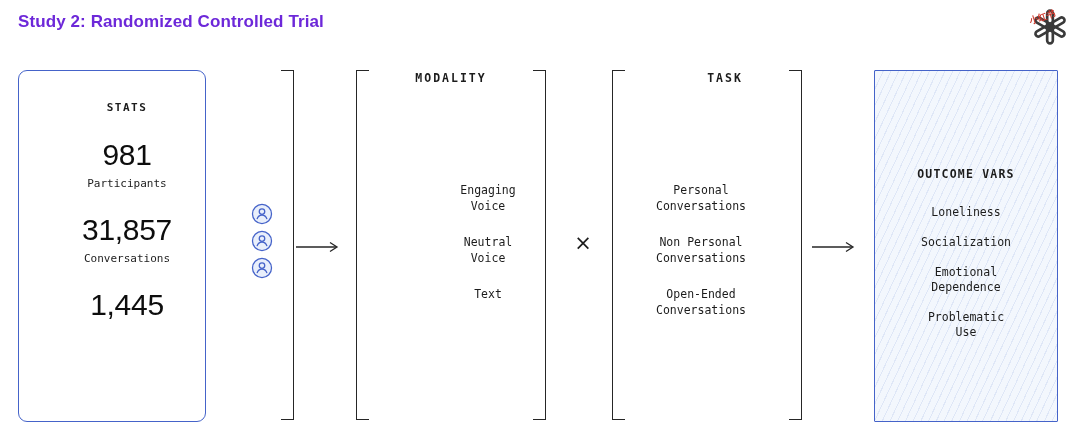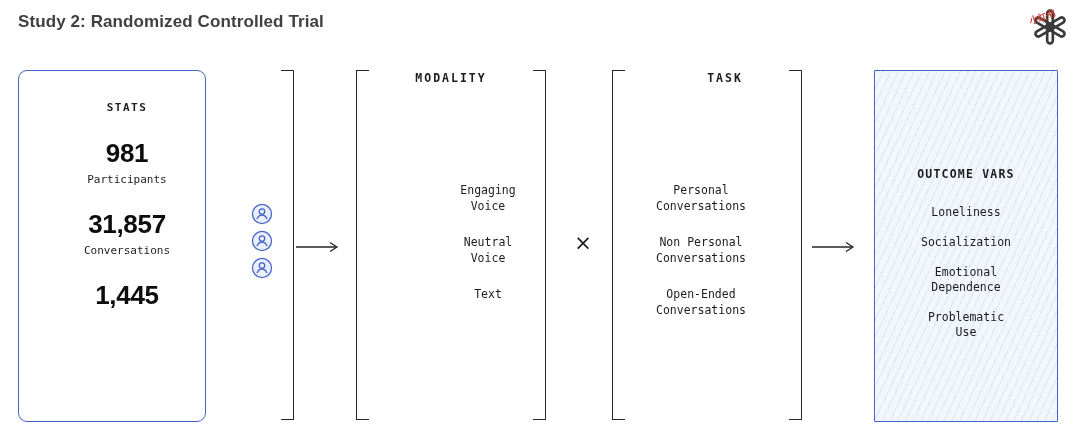--- a/index.html
+++ b/index.html
@@ -5,33 +5,33 @@
   html,body{margin:0;padding:0;}
   body{
     width:1080px;height:445px;position:relative;background:#ffffff;
     font-family:"Liberation Sans",sans-serif;overflow:hidden;
   }
   .abs{position:absolute;}
   .mono{font-family:"DejaVu Sans Mono","Liberation Mono",monospace;color:#1c1c1c;}
   .pre{white-space:pre-line;}
 
   .page-title{
-    left:18px;top:12px;font-size:17px;font-weight:700;color:#404040;letter-spacing:.1px;
+    left:18px;top:12px;font-size:17px;font-weight:700;color:#6d28d9;letter-spacing:.1px;
   }
 
   
   .stats-box{
     left:18px;top:70px;width:188px;height:352px;background:#ffffff;
     border:1.5px solid #4563c9;border-radius:9px;box-sizing:border-box;
     padding:30px 0 0 30px;
     text-align:center;
   }
   .stats-header{font-size:11px;font-weight:700;letter-spacing:1.5px;margin-bottom:26px;}
   .stat-group{margin-bottom:25px;}
-  .stat-value{font-size:26px;font-weight:700;color:#0d0d0d;line-height:1;letter-spacing:-.3px;}
+  .stat-value{font-size:30px;font-weight:400;color:#0d0d0d;line-height:1;letter-spacing:-.3px;}
   .stat-label{font-size:11px;margin-top:7px;}
 
   
   .bracket{top:70px;height:350px;width:13px;box-sizing:border-box;}
   .bracket.open{border-left:1.5px solid #262626;border-top:1.5px solid #262626;border-bottom:1.5px solid #262626;}
   .bracket.close{border-right:1.5px solid #262626;border-top:1.5px solid #262626;border-bottom:1.5px solid #262626;}
 
   
   .person-col{left:251px;top:203px;display:flex;flex-direction:column;gap:5px;}
   .person-col svg{display:block;}

